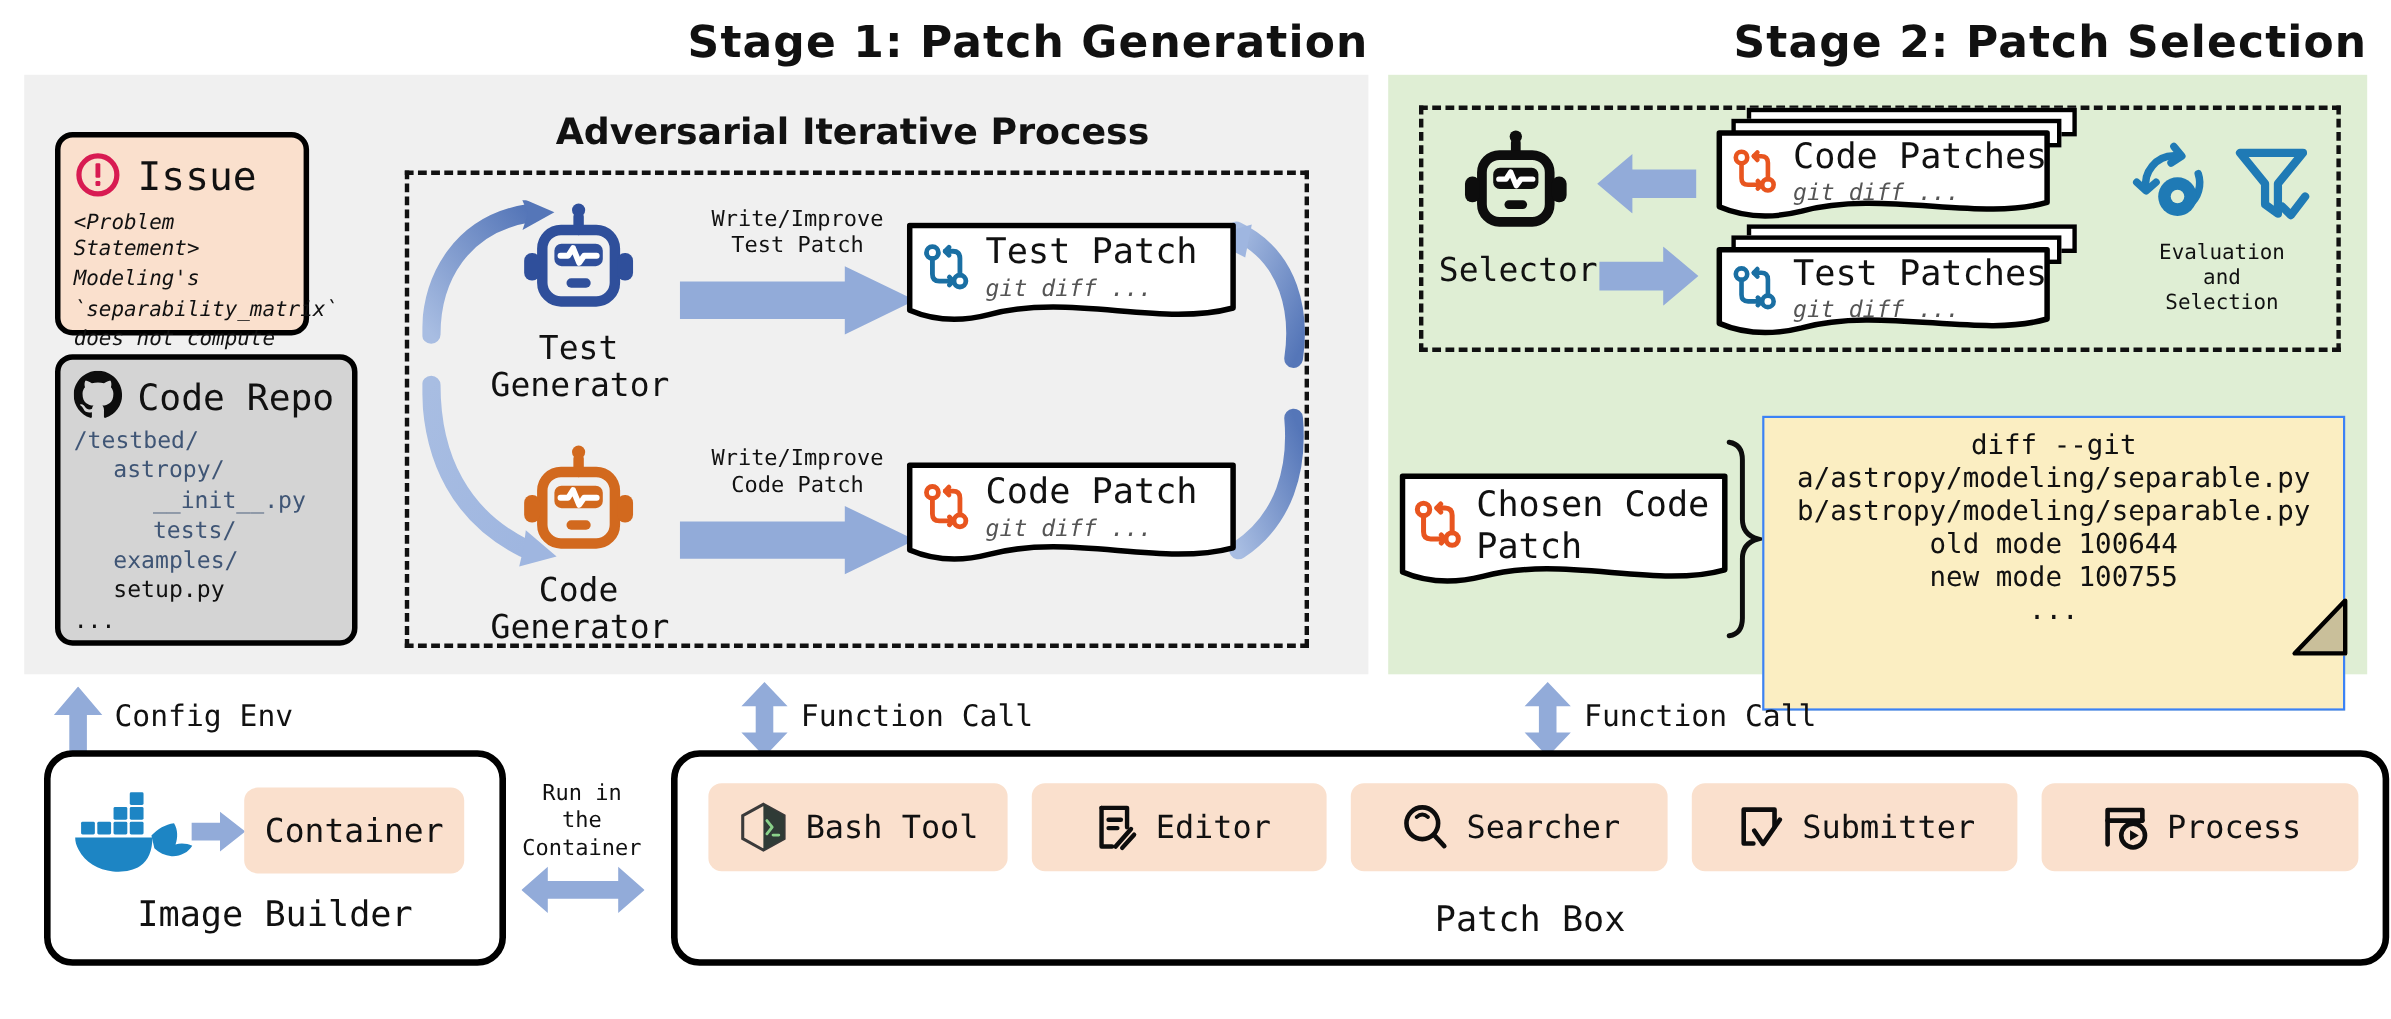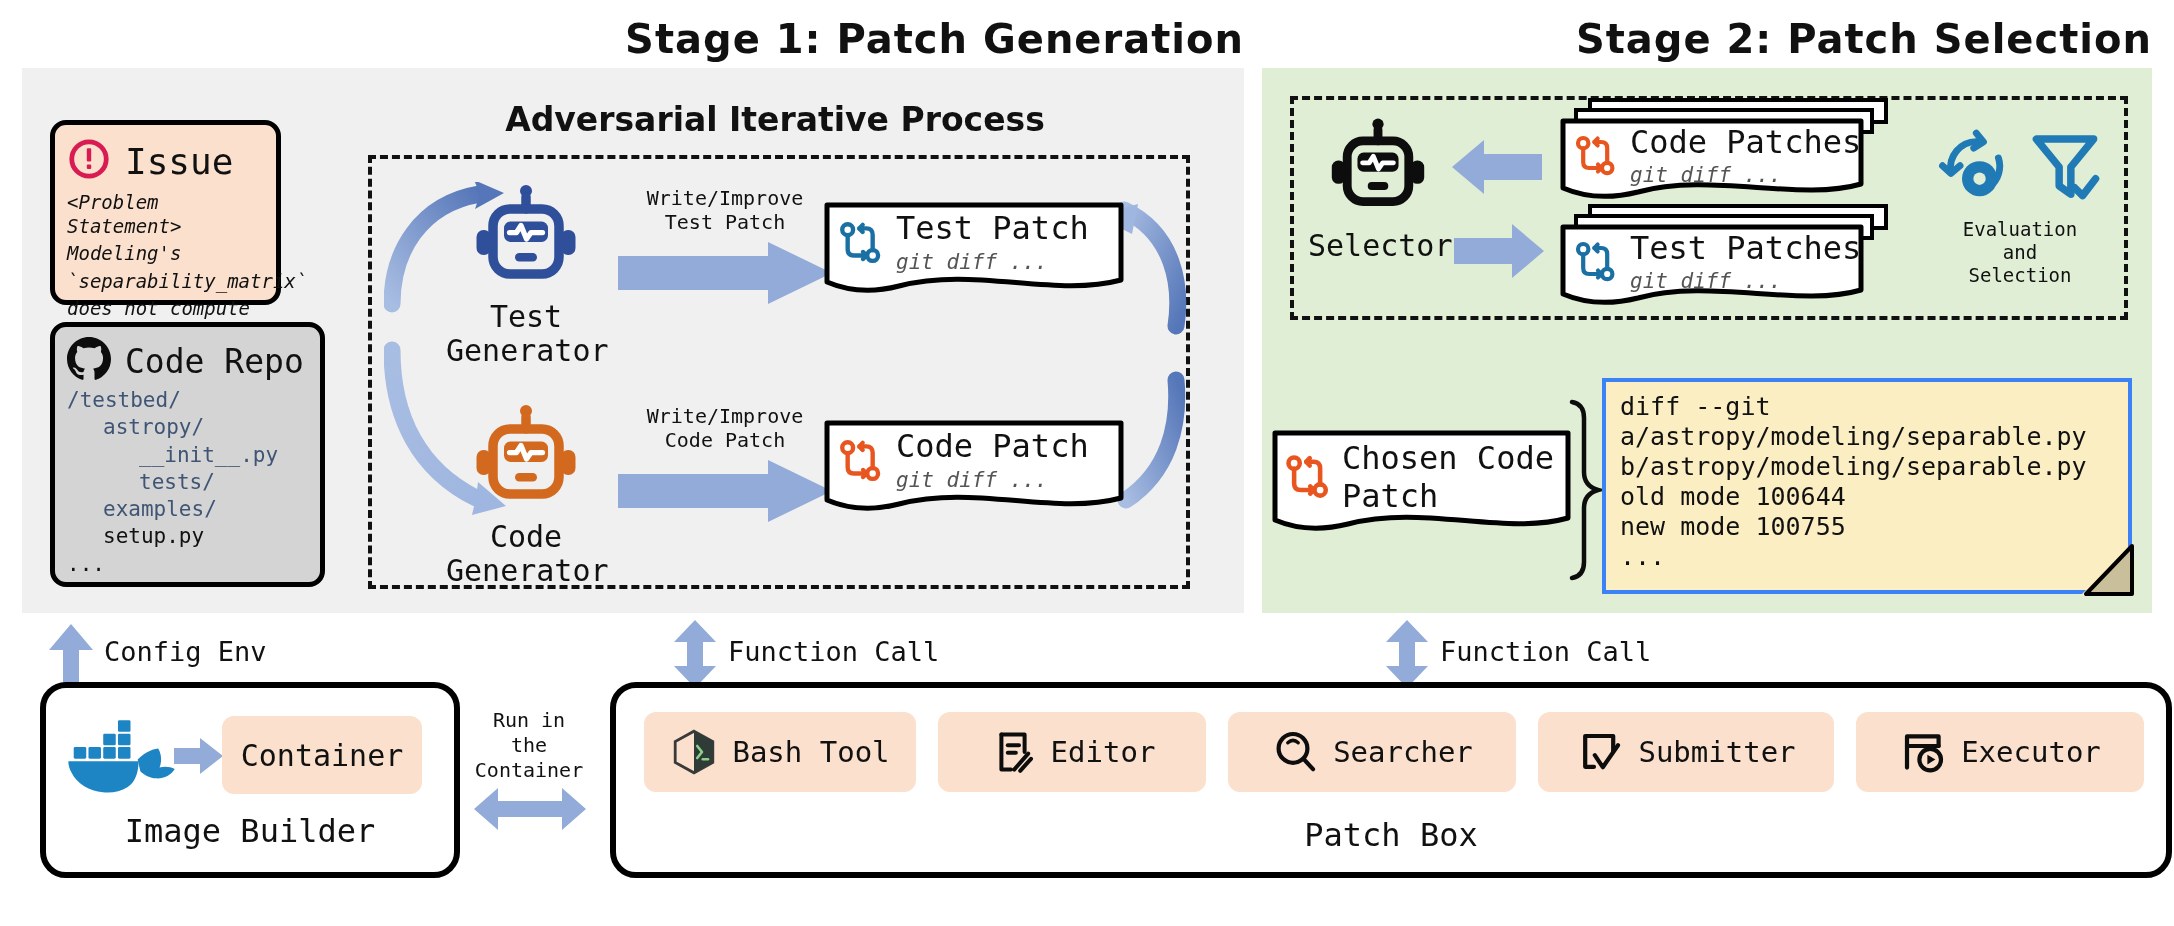--- a/index.html
+++ b/index.html
@@ -41,21 +41,21 @@
   
   #sel-box{left:1290px;top:96px;width:838px;height:224px;}
   #selector-label{font-size:30px;color:#111;text-align:center;font-family:"DejaVu Sans Mono",monospace;}
   .evalsel{font-size:19px;color:#111;text-align:center;line-height:1.22;font-family:"DejaVu Sans Mono",monospace;}
 
   
   .stack{position:absolute;}
   .stack .sheet{position:absolute;background:#fff;border:4px solid #000;box-sizing:border-box;}
 
   
-  #diff-panel{left:1602px;top:378px;width:530px;height:216px;background:#fbeec2;border:4px solid #3b82f6;box-sizing:border-box;padding:10px 14px;}
+  #diff-panel{left:1602px;top:378px;width:530px;height:268px;background:#fbeec2;border:2px solid #3b82f6;box-sizing:border-box;padding:10px 14px;text-align:center;}
   .diff-line{font-size:25px;color:#111;line-height:1.20;font-family:"DejaVu Sans Mono",monospace;white-space:pre;}
 
   
   #imgbuilder{left:40px;top:682px;width:420px;height:196px;border:6px solid #000;border-radius:26px;box-sizing:border-box;background:#fff;}
   #container-chip{position:absolute;left:176px;top:28px;width:200px;height:78px;background:#fae0cd;border-radius:12px;display:flex;align-items:center;justify-content:center;}
   #container-chip span{font-size:30px;color:#111;font-family:"DejaVu Sans Mono",monospace;}
   #imgbuilder-label{position:absolute;left:0;top:124px;width:100%;text-align:center;font-size:32px;color:#111;font-family:"DejaVu Sans Mono",monospace;}
 
   #toolbox{left:590px;top:682px;width:1562px;height:196px;border:6px solid #000;border-radius:26px;box-sizing:border-box;background:#fff;margin-left:20px;}
   .tool-chip{position:absolute;top:24px;height:80px;background:#fae0cd;border-radius:12px;display:flex;align-items:center;justify-content:center;gap:14px;}
@@ -475,17 +475,17 @@
 
   <div class="tool-chip" style="left:1240px;width:288px;">
     <svg width="48" height="52" viewBox="0 0 24 24">
       <g fill="none" stroke="#0d0d0d" stroke-width="2.1" stroke-linecap="round" stroke-linejoin="round">
         <path d="M4 19.8 V4.2 H19.8 V9"></path>
         <line x1="4" y1="9" x2="19.8" y2="9"></line>
         <circle cx="15.6" cy="15.8" r="5.4"></circle>
       </g>
       <path d="M14.2 13.4 L18.2 15.8 L14.2 18.2 Z" fill="#0d0d0d"></path>
     </svg>
-    <span class="tl">Executor</span>
+    <span class="tl">Process</span>
   </div>
 
   <div id="toolbox-label">Patch Box</div>
 </div>
 
 </body></html>

